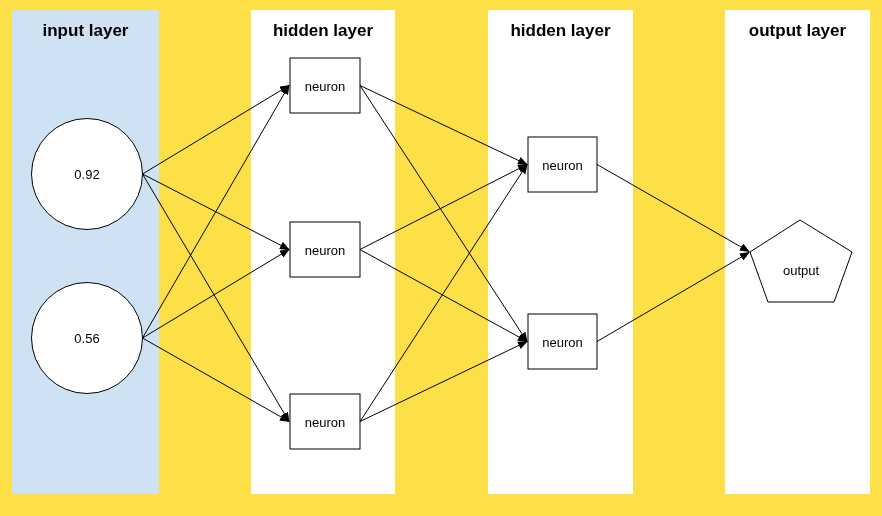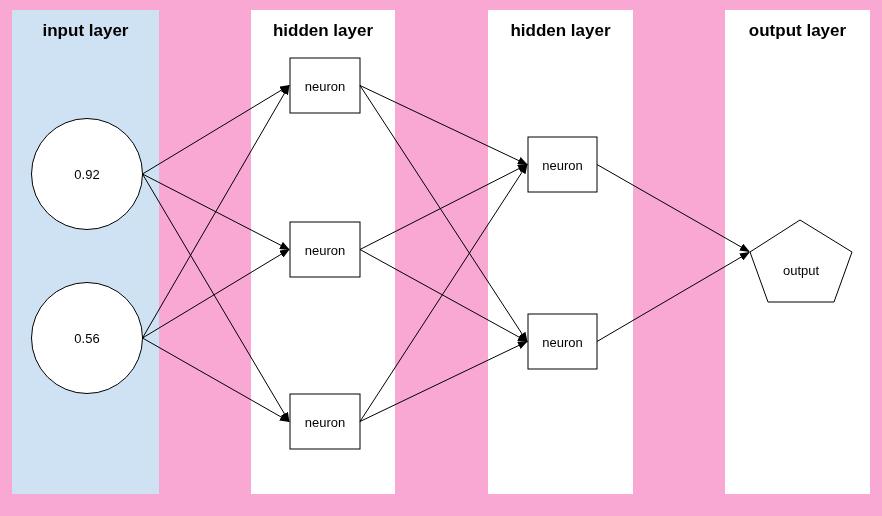--- a/index.html
+++ b/index.html
@@ -4,21 +4,21 @@
 <style>
   html, body {
     margin: 0;
     padding: 0;
     background: #000000;
   }
   .canvas {
     position: relative;
     width: 882px;
     height: 516px;
-    background: #f9a8d4;
+    background: #fde047;
     overflow: hidden;
   }
   svg {
     display: block;
   }
   text {
     font-family: "Liberation Sans", sans-serif;
     fill: #000000;
   }
   .layer-title {

